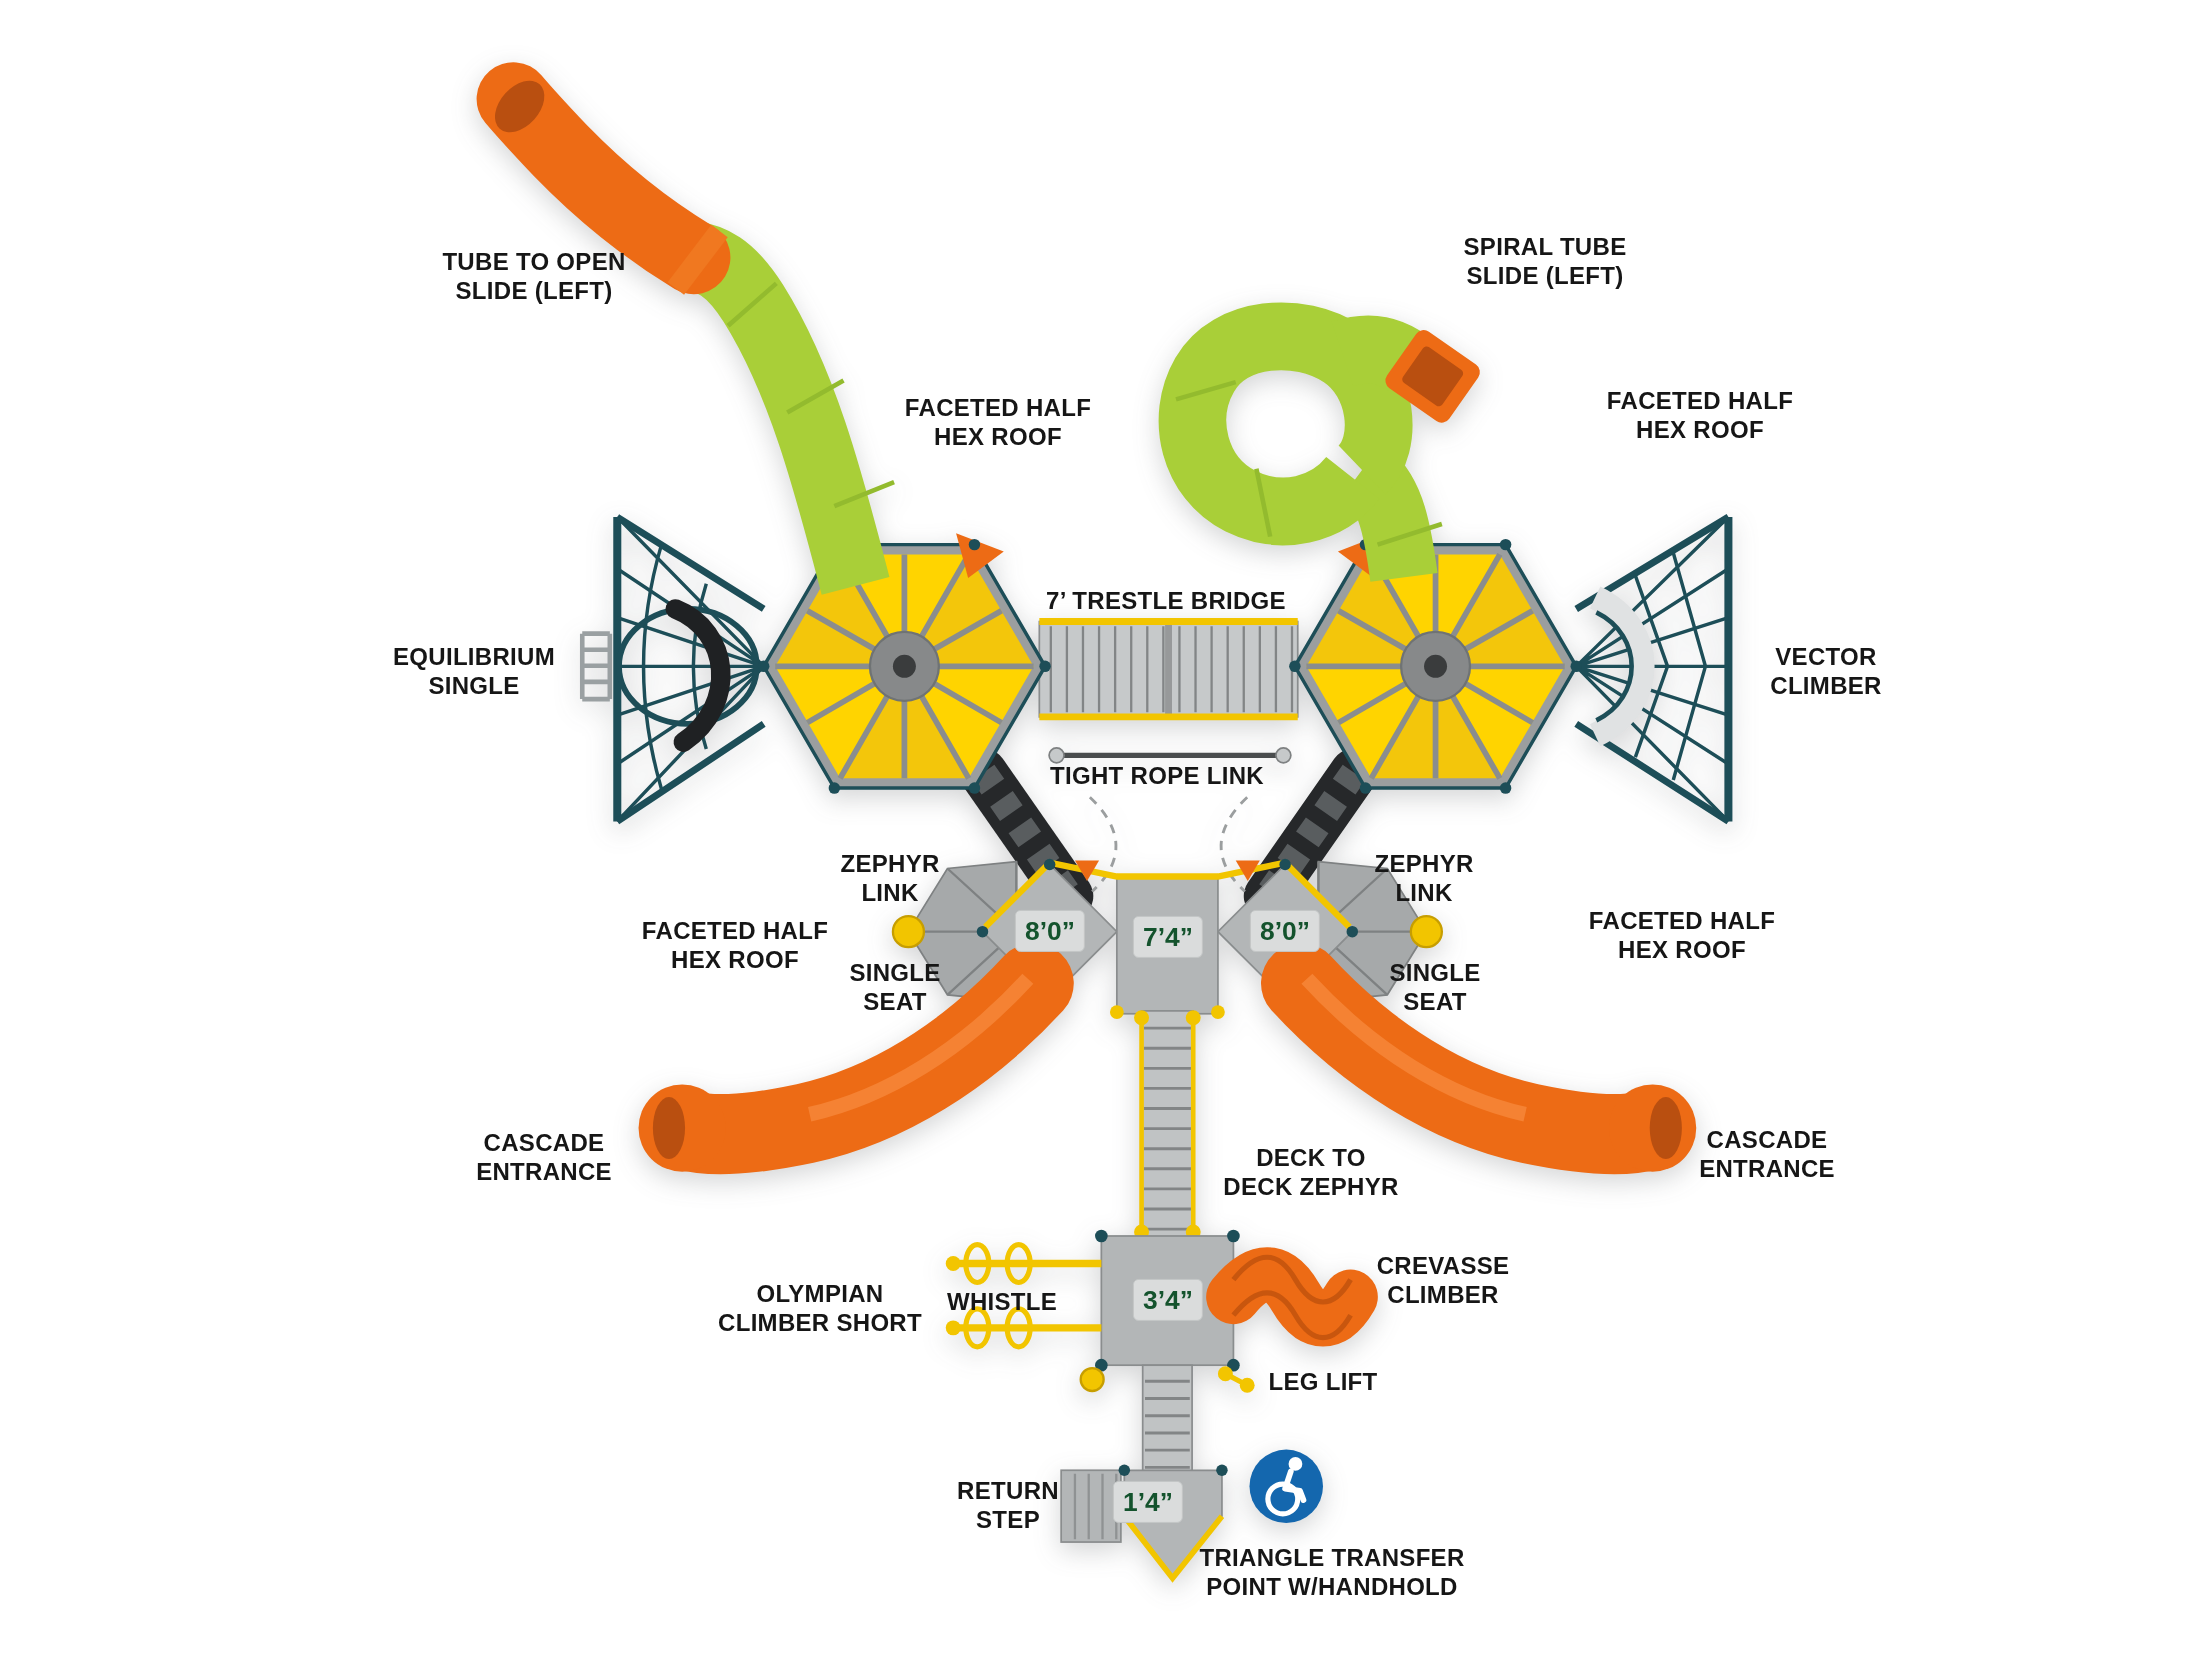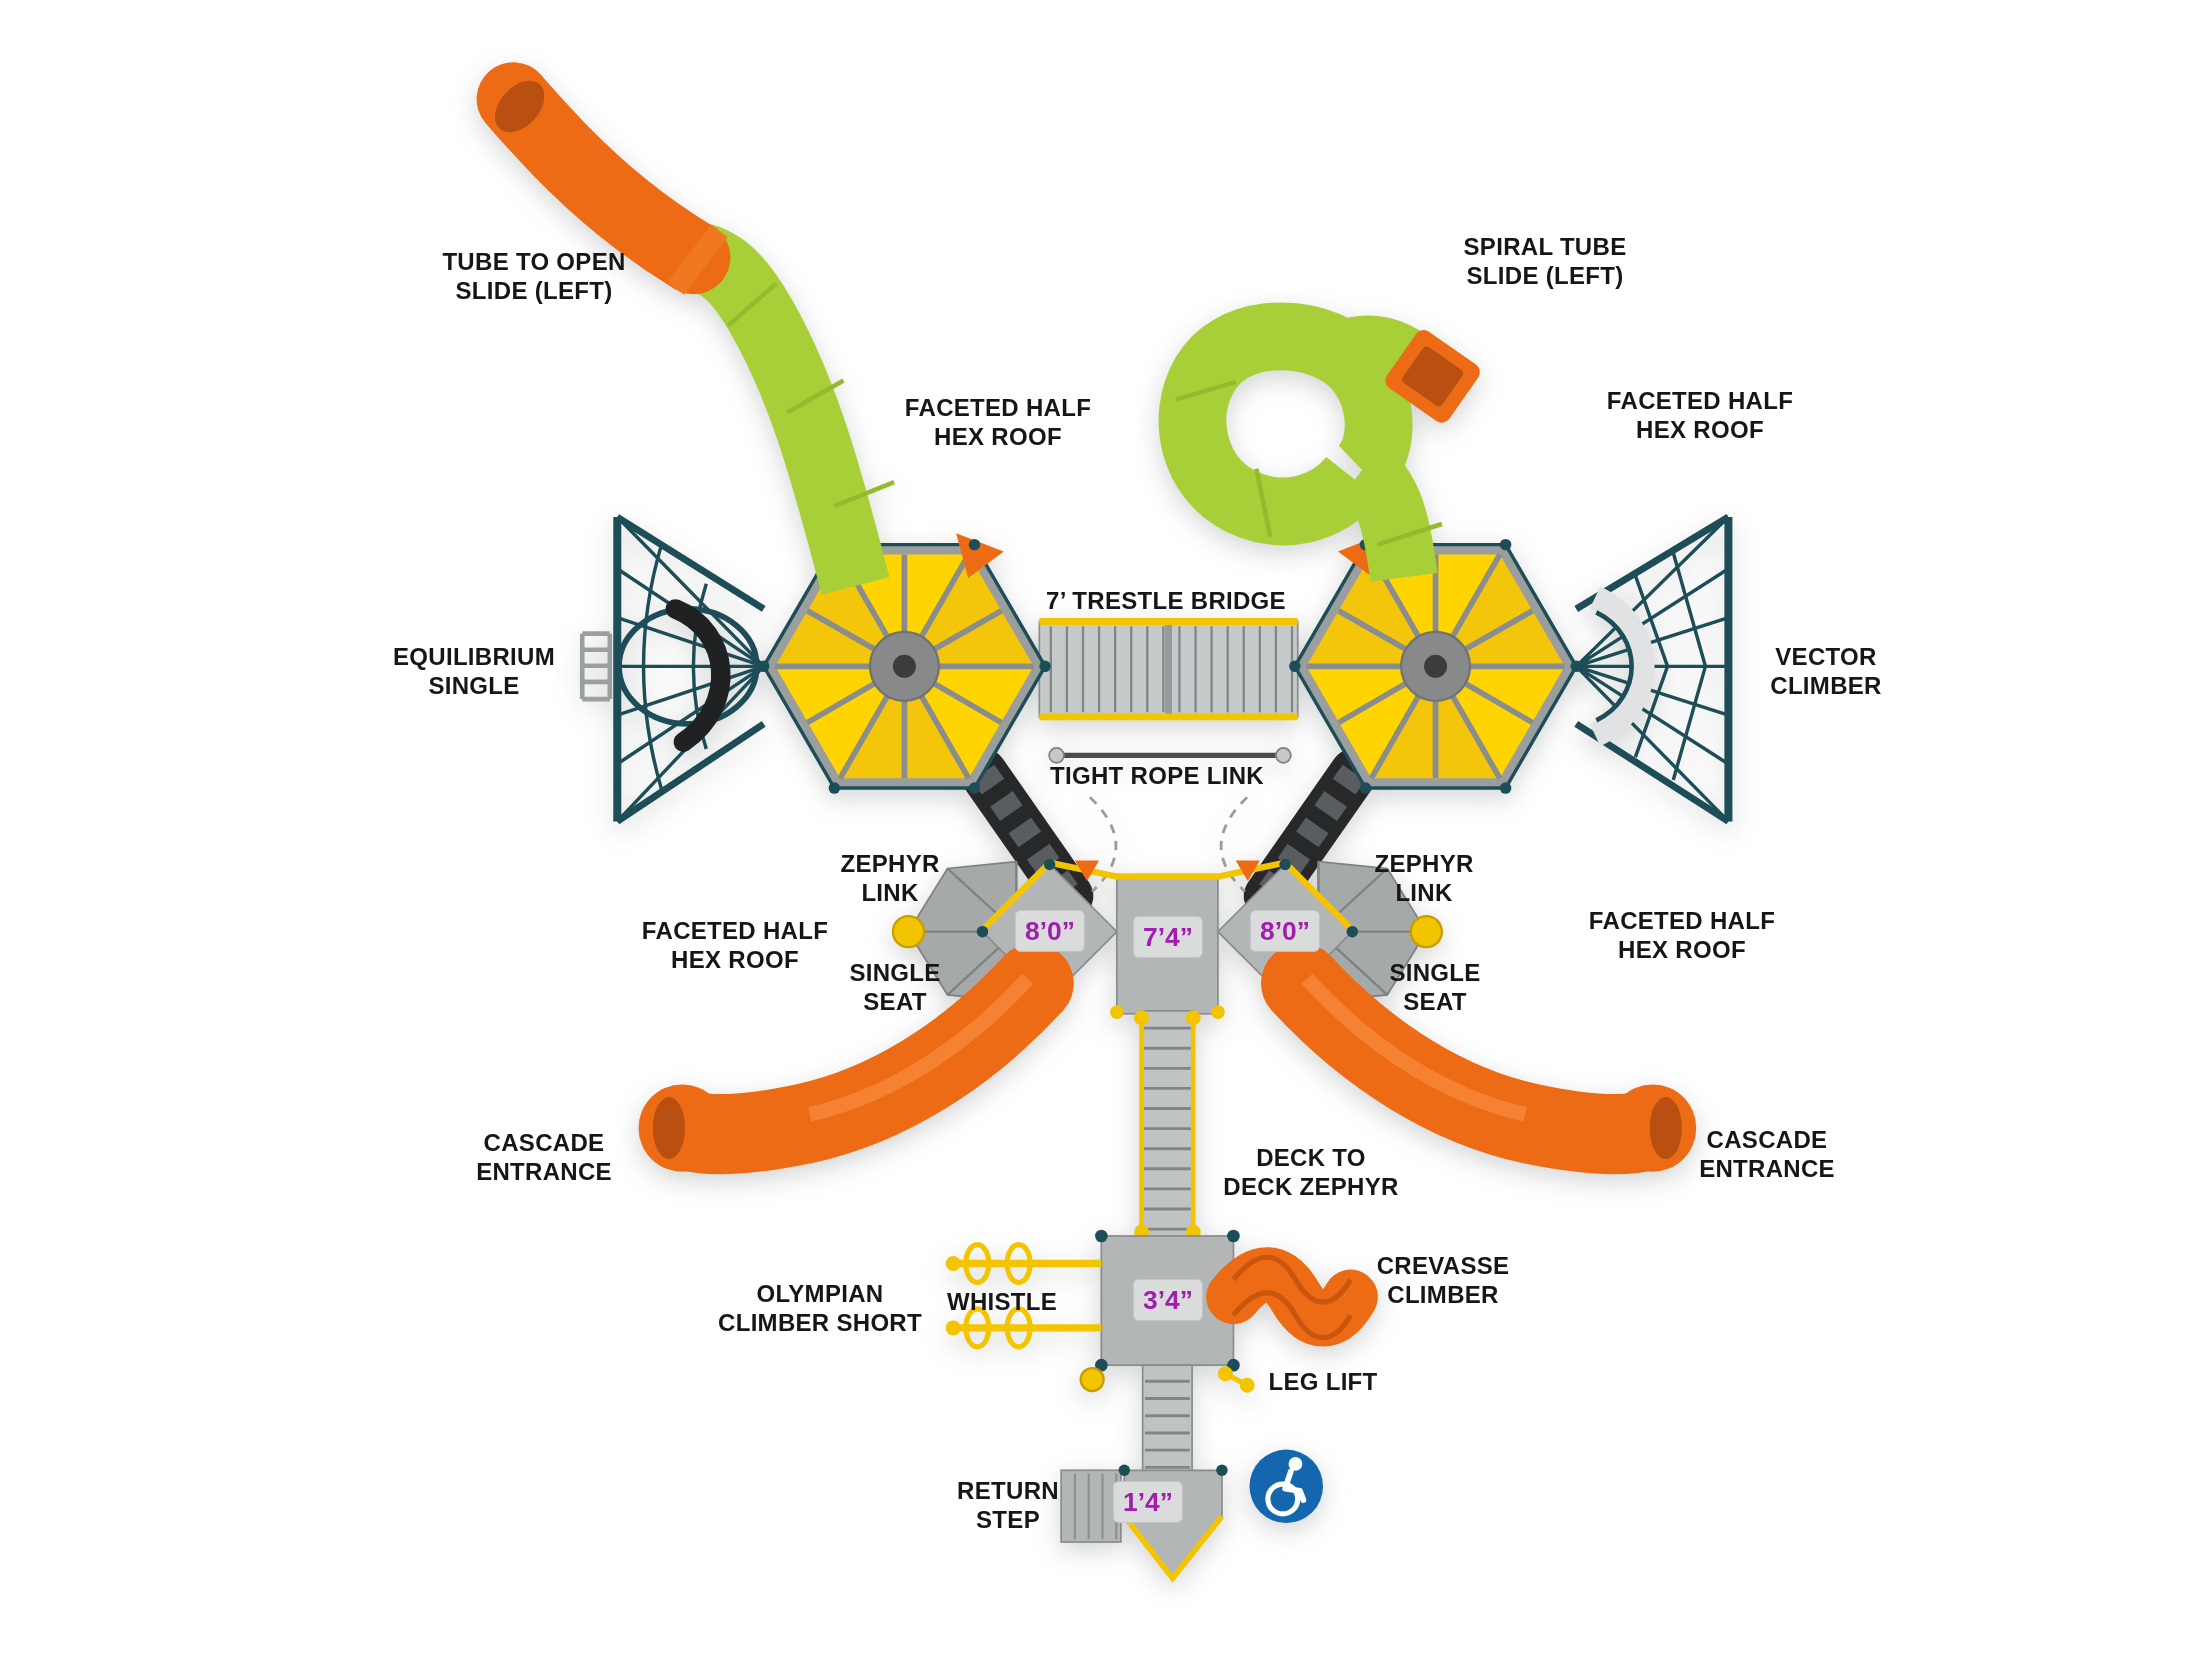--- a/index.html
+++ b/index.html
@@ -2,21 +2,21 @@
 <html style="font-size:9.2px"><head>
 <meta charset="utf-8">
 <style>
   html,body{margin:0;padding:0;background:#ffffff;}
   .stage{position:relative;width:1930px;height:1656px;background:#ffffff;overflow:hidden;
          font-family:"Liberation Sans",sans-serif;}
   .art{position:absolute;left:0;top:0;filter:drop-shadow(0 8px 12.6px rgba(60,65,68,.22));}
   .lbl{position:absolute;transform:translate(-50%,-50%);font-weight:700;font-size:24px;
        line-height:1.22;color:#161616;text-align:center;white-space:pre-line;letter-spacing:0.3px;}
   .chip{position:absolute;transform:translate(-50%,-50%);font-weight:700;font-size:26.4px;
-        color:#a21caf;background:#dadcdc;border:1.1px solid #c3c6c6;border-radius:5.7px;
+        color:#14532d;background:#dadcdc;border:1.1px solid #c3c6c6;border-radius:5.7px;
         padding:4.6px 9.2px;white-space:nowrap;}
 </style>
 </head>
 <body>
 
 <div class="stage">
 
 <svg class="art" width="2205" height="1656" viewBox="0 0 3840 2883">
 
   <g fill="none" stroke="#1d4e58">
@@ -282,20 +282,22 @@
 <div class="lbl" style="left:1311px;top:1172px">DECK TO
 DECK ZEPHYR</div>
 <div class="lbl" style="left:820px;top:1308px">OLYMPIAN
 CLIMBER SHORT</div>
 <div class="lbl" style="left:1443px;top:1280px">CREVASSE
 CLIMBER</div>
 <div class="lbl" style="left:1002px;top:1302px">WHISTLE</div>
 <div class="lbl" style="left:1323px;top:1382px">LEG LIFT</div>
 <div class="lbl" style="left:1008px;top:1505px">RETURN
 STEP</div>
+<div class="lbl" style="left:1332px;top:1572px">TRIANGLE TRANSFER
+POINT W/HANDHOLD</div>
 
 <div class="chip" style="left:1050px;top:931px">8’0”</div>
 <div class="chip" style="left:1168px;top:937px">7’4”</div>
 <div class="chip" style="left:1285px;top:931px">8’0”</div>
 <div class="chip" style="left:1168px;top:1300px">3’4”</div>
 <div class="chip" style="left:1148px;top:1502px">1’4”</div>
 
 </div>
 
 

